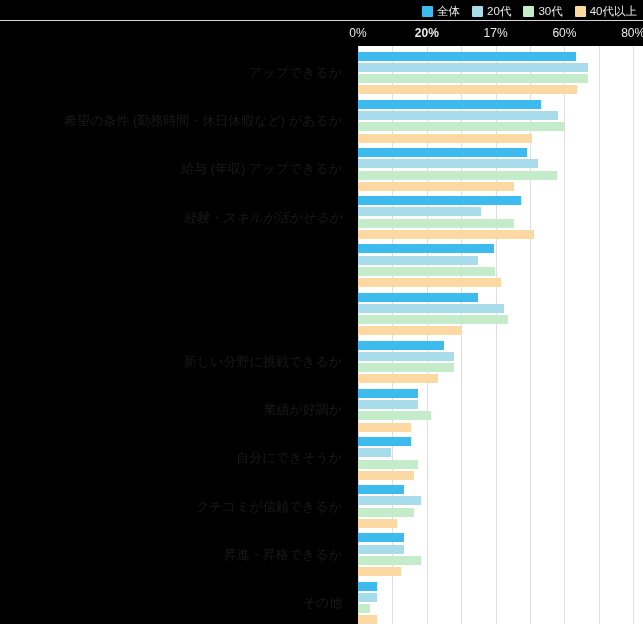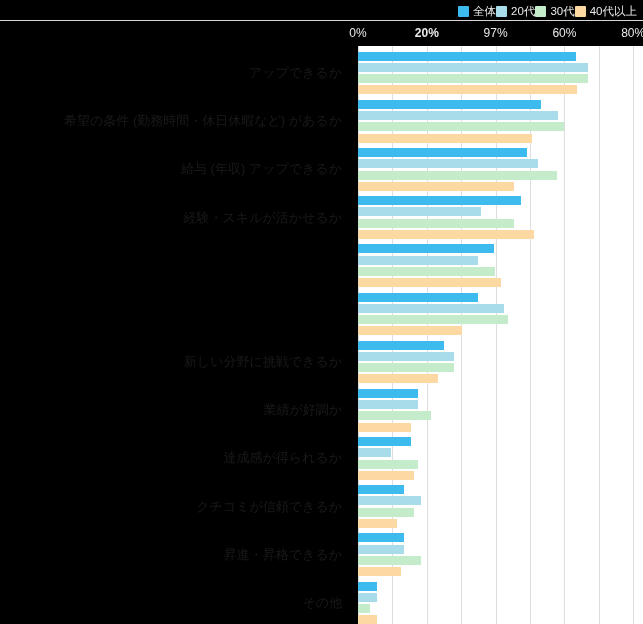--- a/index.html
+++ b/index.html
@@ -14,20 +14,21 @@
     width: 643px; height: 624px;
     background: #000000;
   }
 
   
   .legend {
     position: absolute;
     top: 2px; right: 6px;
     display: flex;
     align-items: center;
+    gap: 12px;
     height: 18px;
   }
   .legend-item { display: flex; align-items: center; gap: 4px; }
   .legend-swatch {
     width: 11px; height: 11px;
     display: inline-block;
     border-radius: 1px;
   }
   .legend-label {
     font-size: 11.5px;
@@ -115,33 +116,33 @@
         <span class="legend-swatch" style="background: rgb(252, 217, 162);"></span>
         <span class="legend-label">40代以上</span>
       </div>
     </div>
 
   <div class="axis-rule"></div>
 
   <div id="xticks">
       <div class="x-tick" style="left: 358px;">0%</div>
       <div class="x-tick" style="left: 426.8px; font-weight: bold;">20%</div>
-      <div class="x-tick" style="left: 495.6px;">97%</div>
+      <div class="x-tick" style="left: 495.6px;">17%</div>
       <div class="x-tick" style="left: 564.4px;">60%</div>
       <div class="x-tick" style="left: 633.2px;">80%</div>
     </div>
 
   <div id="labels">
       <div class="cat-label" style="top: 27.0833px;">アップできるか</div>
       <div class="cat-label" style="top: 75px;">希望の条件 (勤務時間・休日休暇など) があるか</div>
       <div class="cat-label" style="top: 123.417px;">給与 (年収) アップできるか</div>
-      <div class="cat-label" style="top: 171.583px;">経験・スキルが活かせるか</div>
+      <div class="cat-label" style="top: 171.583px; font-style: italic;">経験・スキルが活かせるか</div>
       <div class="cat-label" style="top: 316.083px;">新しい分野に挑戦できるか</div>
       <div class="cat-label" style="top: 364.25px;">業績が好調か</div>
-      <div class="cat-label" style="top: 412.417px;">達成感が得られるか</div>
+      <div class="cat-label" style="top: 412.417px;">自分にできそうか</div>
       <div class="cat-label" style="top: 460.583px;">クチコミが信頼できるか</div>
       <div class="cat-label" style="top: 508.75px;">昇進・昇格できるか</div>
       <div class="cat-label" style="top: 556.917px;">その他</div>
     </div>
 
   <div id="plot">
       <div class="gridline" style="left: 0px;"></div>
       <div class="gridline" style="left: 34.4px;"></div>
       <div class="gridline" style="left: 68.8px;"></div>
       <div class="gridline" style="left: 103.2px;"></div>

